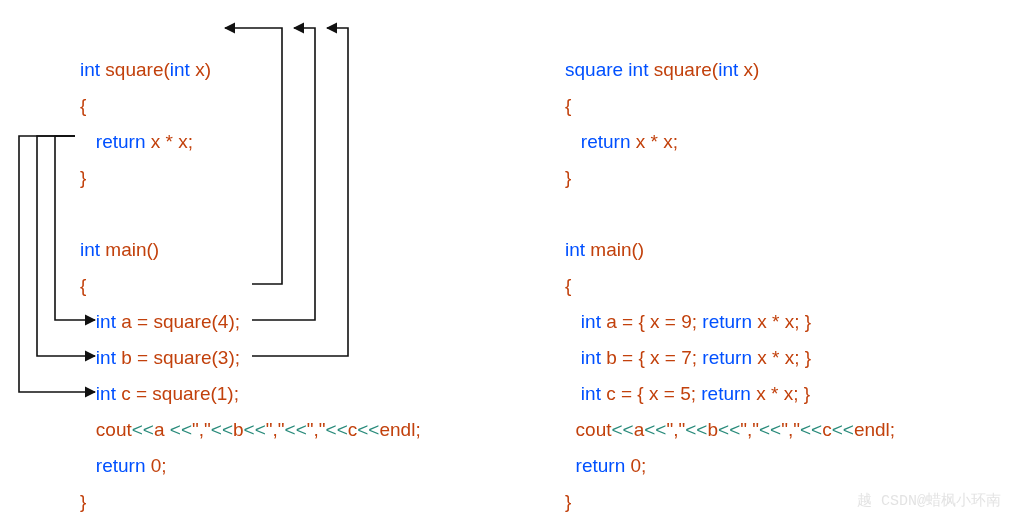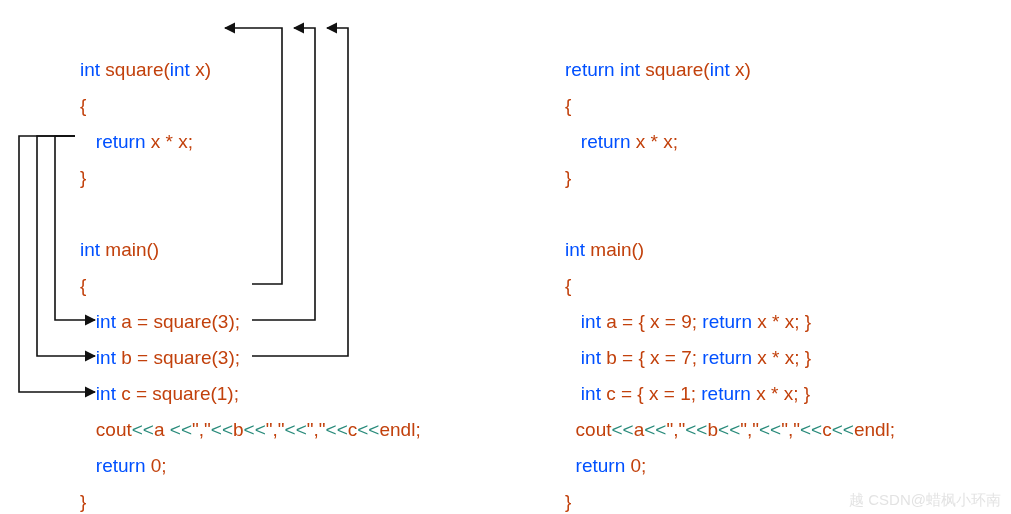--- a/index.html
+++ b/index.html
@@ -3,54 +3,54 @@
 <meta charset="utf-8">
 <style>
   html,body{margin:0;padding:0;background:#fff;font-family:"Segoe UI","Microsoft YaHei",Arial,sans-serif}
   .page{position:relative;width:1011px;height:514px}
   .code{position:absolute;font-size:19px;line-height:36px;white-space:pre;color:#333}
   .kw{color:#0050ff}      
   .txt{color:#c2410c}        
   .g{color:#288a7a}       
   .caption{position:absolute;font-size:19px;color:#222}
   svg.arrows{position:absolute;left:0;top:0}
-  .wm{position:absolute;right:10px;bottom:4px;color:#ccc;font-size:15px;font-family:Liberation Sans, sans-serif;pointer-events:none;opacity:.55}
+  .wm{position:absolute;right:10px;bottom:4px;color:#ccc;font-size:15px;font-family:Liberation Mono, monospace;pointer-events:none;opacity:.55}
 </style>
 </head>
 <body>
 
 <div class="page">
 
   <div class="code" style="left:80px;top:16px">
 <span><span class="kw">int</span><span class="txt"> square(</span><span class="kw">int</span><span class="txt"> x)</span></span>
 <span class="txt">{</span>
 <span>   <span class="kw">return</span><span class="txt"> x * x;</span></span>
 <span class="txt">}</span>
 <span> </span>
 <span><span class="kw">int</span><span class="txt"> main()</span></span>
 <span class="txt">{</span>
-<span>   <span class="kw">int</span><span class="txt"> a = square(3);</span></span>
+<span>   <span class="kw">int</span><span class="txt"> a = square(4);</span></span>
 <span>   <span class="kw">int</span><span class="txt"> b = square(3);</span></span>
 <span>   <span class="kw">int</span><span class="txt"> c = square(1);</span></span>
 <span>   <span class="txt">cout</span><span class="g">&lt;&lt;</span><span class="txt">a </span><span class="g">&lt;&lt;</span><span class="txt">","</span><span class="g">&lt;&lt;</span><span class="txt">b</span><span class="g">&lt;&lt;</span><span class="txt">","</span><span class="g">&lt;&lt;</span><span class="txt">","</span><span class="g">&lt;&lt;</span><span class="txt">c</span><span class="g">&lt;&lt;</span><span class="txt">endl;</span></span>
 <span>   <span class="kw">return</span><span class="txt"> 0;</span></span>
 <span class="txt">}</span></div>
 
 
   <div class="code" style="left:565px;top:16px">
-<span><span class="kw">return int</span><span class="txt"> square(</span><span class="kw">int</span><span class="txt"> x)</span></span>
+<span><span class="kw">square int</span><span class="txt"> square(</span><span class="kw">int</span><span class="txt"> x)</span></span>
 <span class="txt">{</span>
 <span>   <span class="kw">return</span><span class="txt"> x * x;</span></span>
 <span class="txt">}</span>
 <span> </span>
 <span><span class="kw">int</span><span class="txt"> main()</span></span>
 <span class="txt">{</span>
 <span>   <span class="kw">int</span><span class="txt"> a = { x = 9; </span><span class="kw">return</span><span class="txt"> x * x; }</span></span>
 <span>   <span class="kw">int</span><span class="txt"> b = { x = 7; </span><span class="kw">return</span><span class="txt"> x * x; }</span></span>
-<span>   <span class="kw">int</span><span class="txt"> c = { x = 1; </span><span class="kw">return</span><span class="txt"> x * x; }</span></span>
+<span>   <span class="kw">int</span><span class="txt"> c = { x = 5; </span><span class="kw">return</span><span class="txt"> x * x; }</span></span>
 <span>  <span class="txt">cout</span><span class="g">&lt;&lt;</span><span class="txt">a</span><span class="g">&lt;&lt;</span><span class="txt">","</span><span class="g">&lt;&lt;</span><span class="txt">b</span><span class="g">&lt;&lt;</span><span class="txt">","</span><span class="g">&lt;&lt;</span><span class="txt">","</span><span class="g">&lt;&lt;</span><span class="txt">c</span><span class="g">&lt;&lt;</span><span class="txt">endl;</span></span>
 <span>  <span class="kw">return</span><span class="txt"> 0;</span></span>
 <span class="txt">}</span></div>
 
 
   <svg class="arrows" width="1011" height="514">
     <defs>
       <marker id="ah" viewBox="0 0 10 10" refX="9" refY="5" markerWidth="7" markerHeight="7" orient="auto-start-reverse">
         <path d="M0,0 L10,5 L0,10 z" fill="#111"></path>
       </marker>

